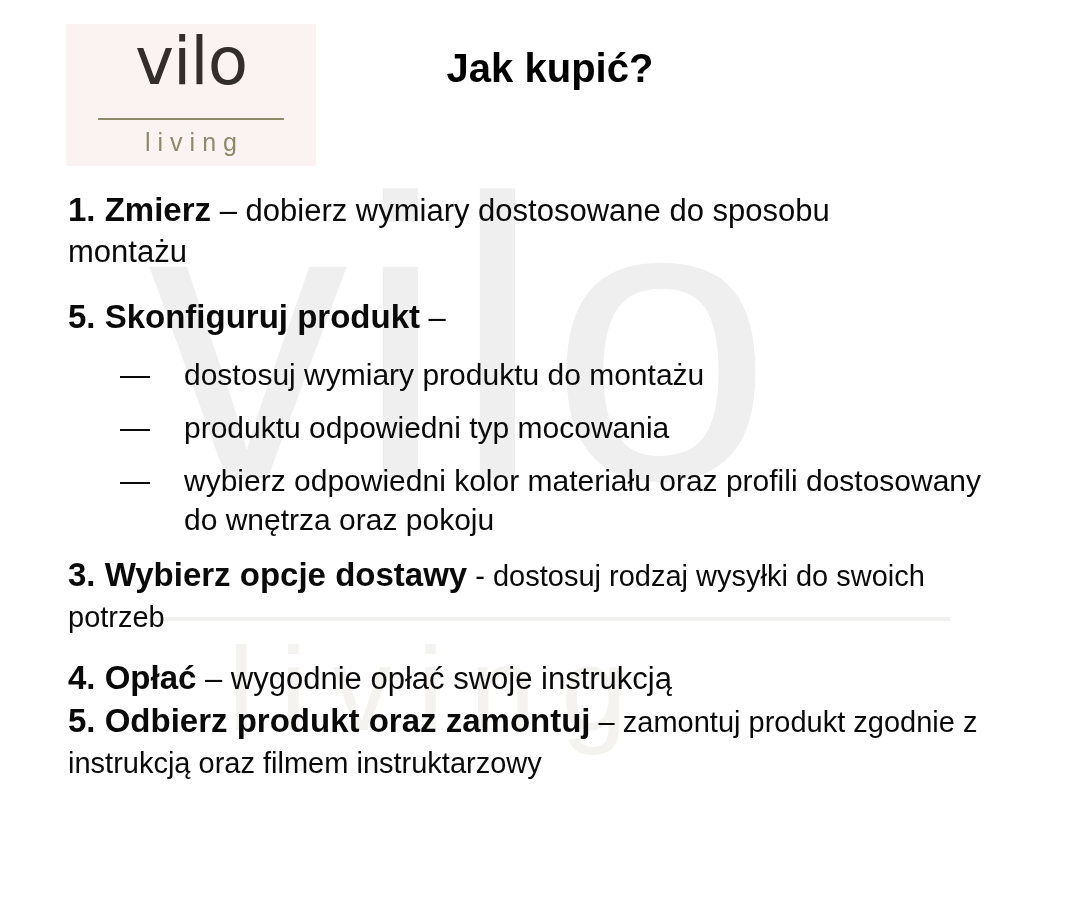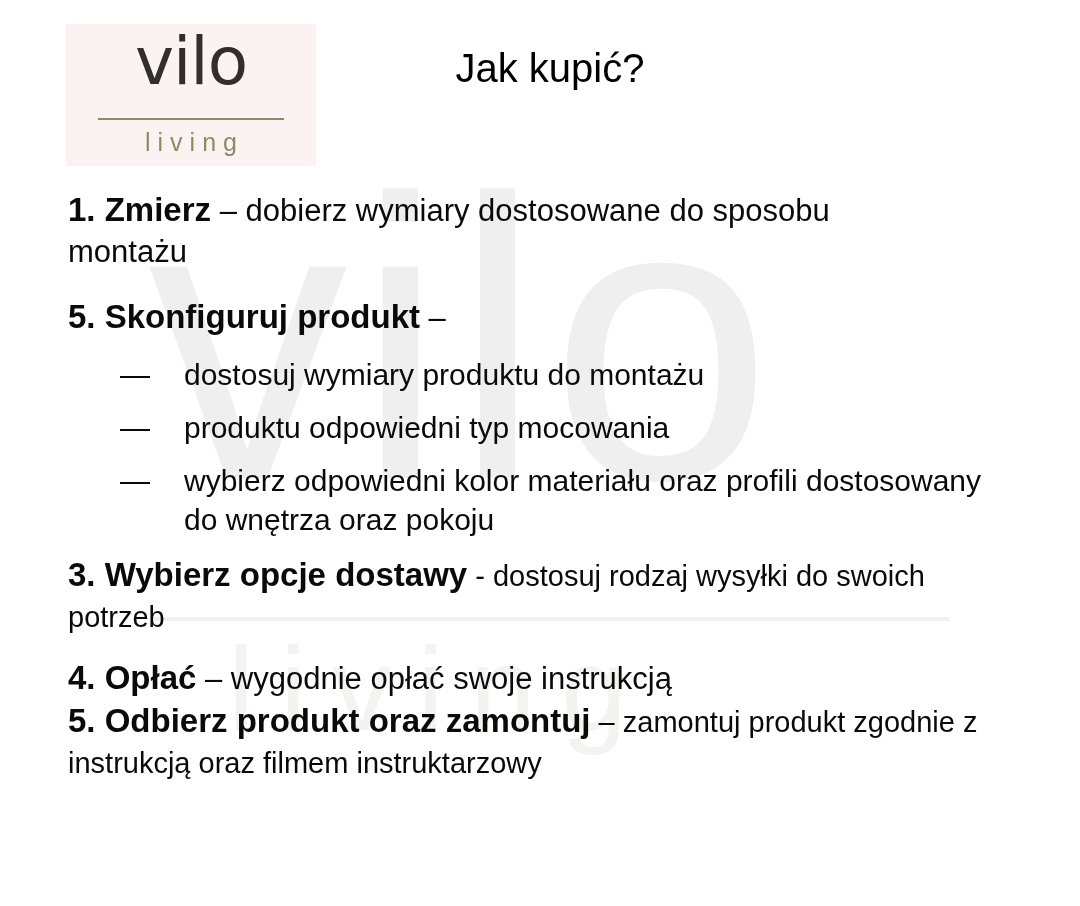--- a/index.html
+++ b/index.html
@@ -118,21 +118,21 @@
 
   
   .page-title {
     position: absolute;
     left: 380px;
     top: 46px;
     width: 340px;
     text-align: center;
     font-family: "Liberation Sans", sans-serif;
     font-size: 40px;
-    font-weight: normal;
+    font-weight: bold;
     letter-spacing: 0px;
     color: #000000;
     white-space: nowrap;
   }
 
   
   .steps {
     position: absolute;
     left: 68px;
     top: 188px;

